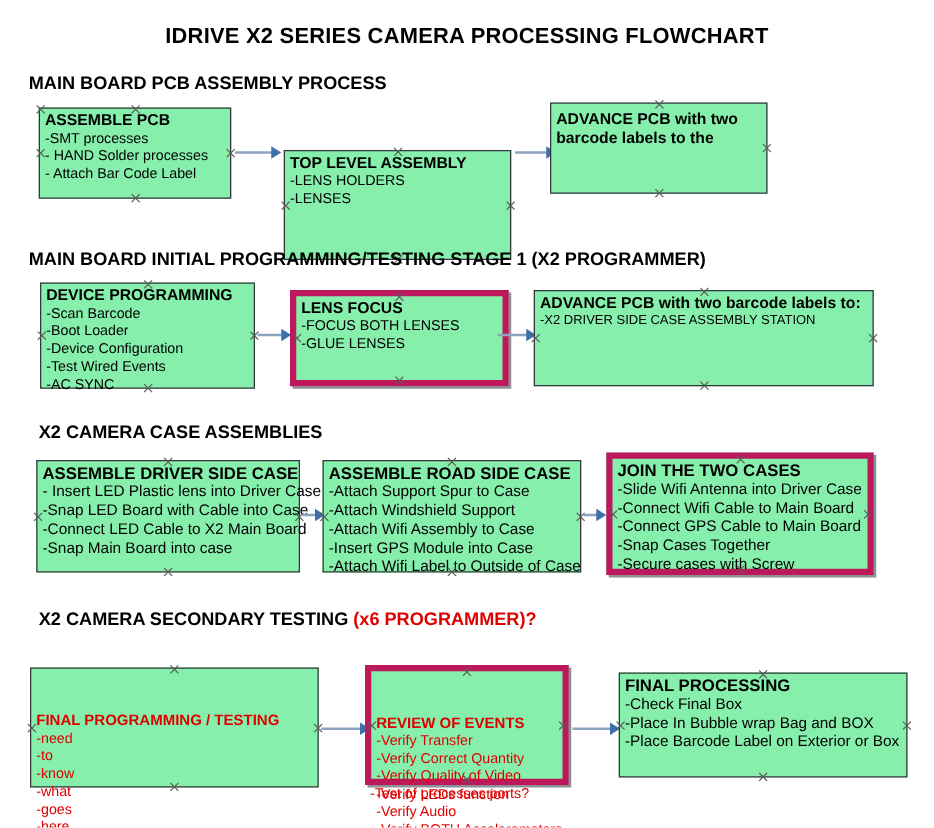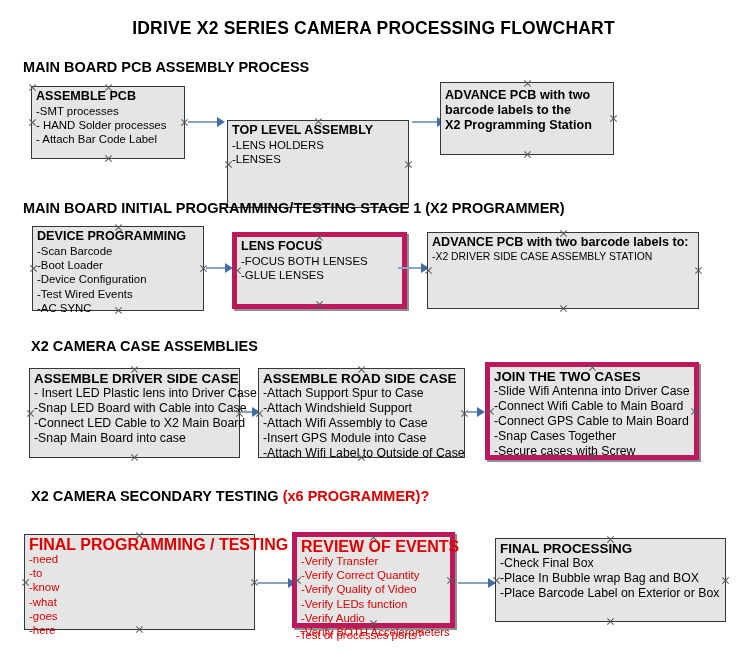--- a/index.html
+++ b/index.html
@@ -36,21 +36,21 @@
     font-size: 14.5px;
     font-weight: bold;
     color: #000000;
     white-space: nowrap;
   }
   .section-header .accent {
     color: #e00000;
   }
   .node {
     position: absolute;
-    background: #e5e5e5;
+    background: #86efac;
     border: 1px solid #33373b;
     box-sizing: border-box;
     overflow: visible;
   }
   .node.shadowed {
     border: 5px solid #be185d;
     box-shadow: 2px 2px 0 0 rgba(120,124,128,0.85);
   }
   .node-inner {
     position: absolute;
@@ -60,21 +60,22 @@
   }
   .node-title {
     font-size: 12.6px;
     font-weight: bold;
     color: #000000;
     line-height: 15px;
     white-space: nowrap;
   }
   .node-title.red {
     color: #e00000;
-    font-size: 16px;
+    font-size: 12px;
+    margin-top: 32px;
   }
   .node-line {
     font-size: 11.4px;
     color: #000000;
     line-height: 14.2px;
     white-space: nowrap;
   }
   .node-line.red {
     color: #e00000;
   }
@@ -166,21 +167,20 @@
     <span class="handle" style="left:50%;top:100%;"></span>
   </div>
 
   <div class="conn" style="left:412px; top:121px; width:28px;"></div>
   <div class="conn-head" style="left:437px; top:117px;"></div>
 
   <div class="node" style="left:440px; top:82px; width:174px; height:73px;">
     <div class="node-inner" style="top:5px;">
       <div class="node-title">ADVANCE PCB with two</div>
       <div class="node-title">barcode labels to the</div>
-      <div class="node-title"> X2 Programming Station</div>
     </div>
     <span class="handle" style="left:50%;top:0;"></span>
     <span class="handle" style="left:100%;top:50%;"></span>
     <span class="handle" style="left:50%;top:100%;"></span>
   </div>
 
   <div class="section-header" style="left:23px; top:200px;">
     <span>MAIN BOARD INITIAL PROGRAMMING/TESTING STAGE 1 (X2 PROGRAMMER)</span>
   </div>
 

